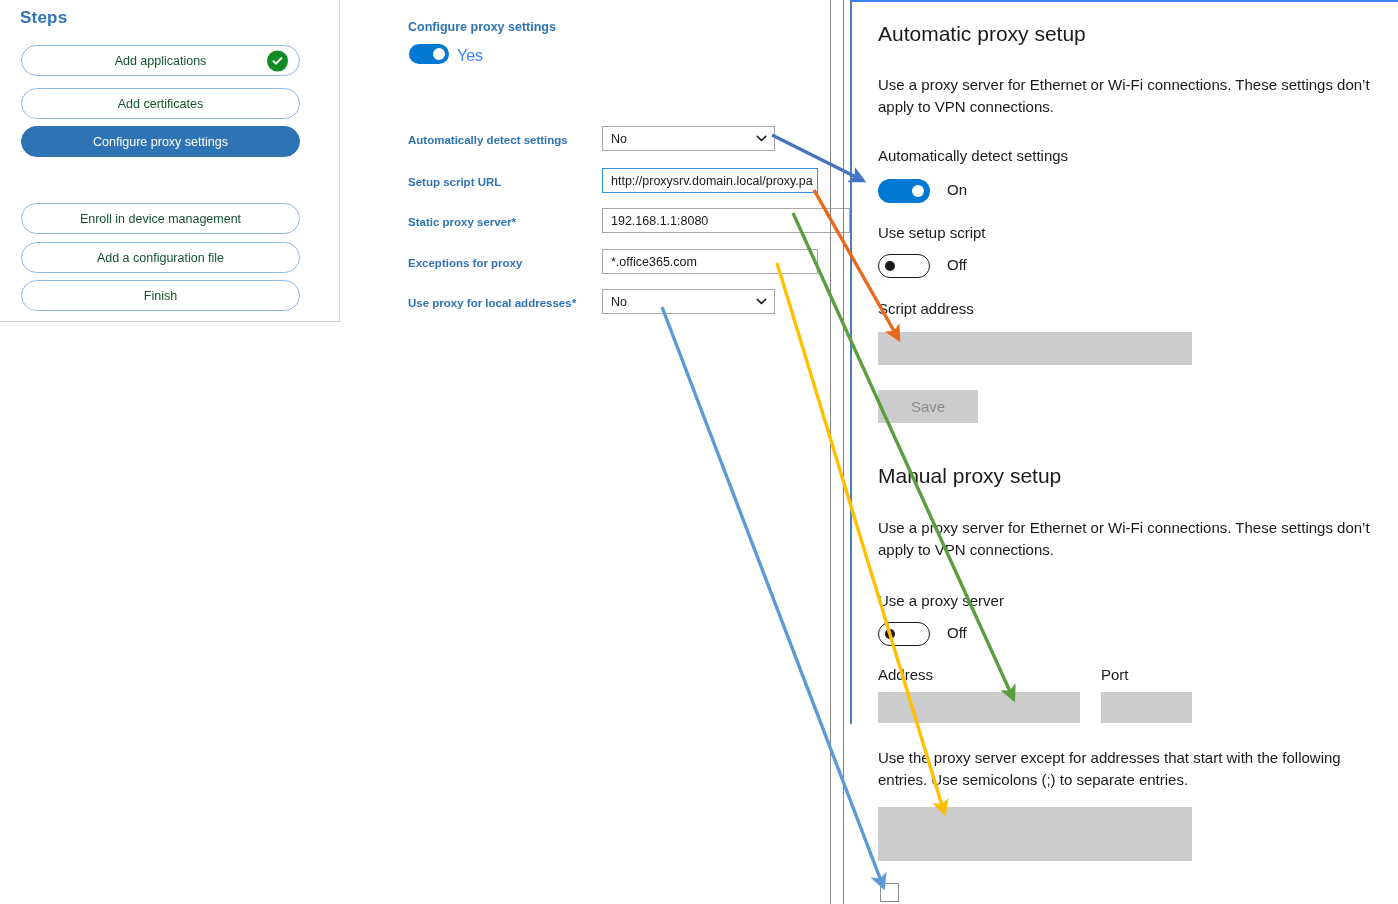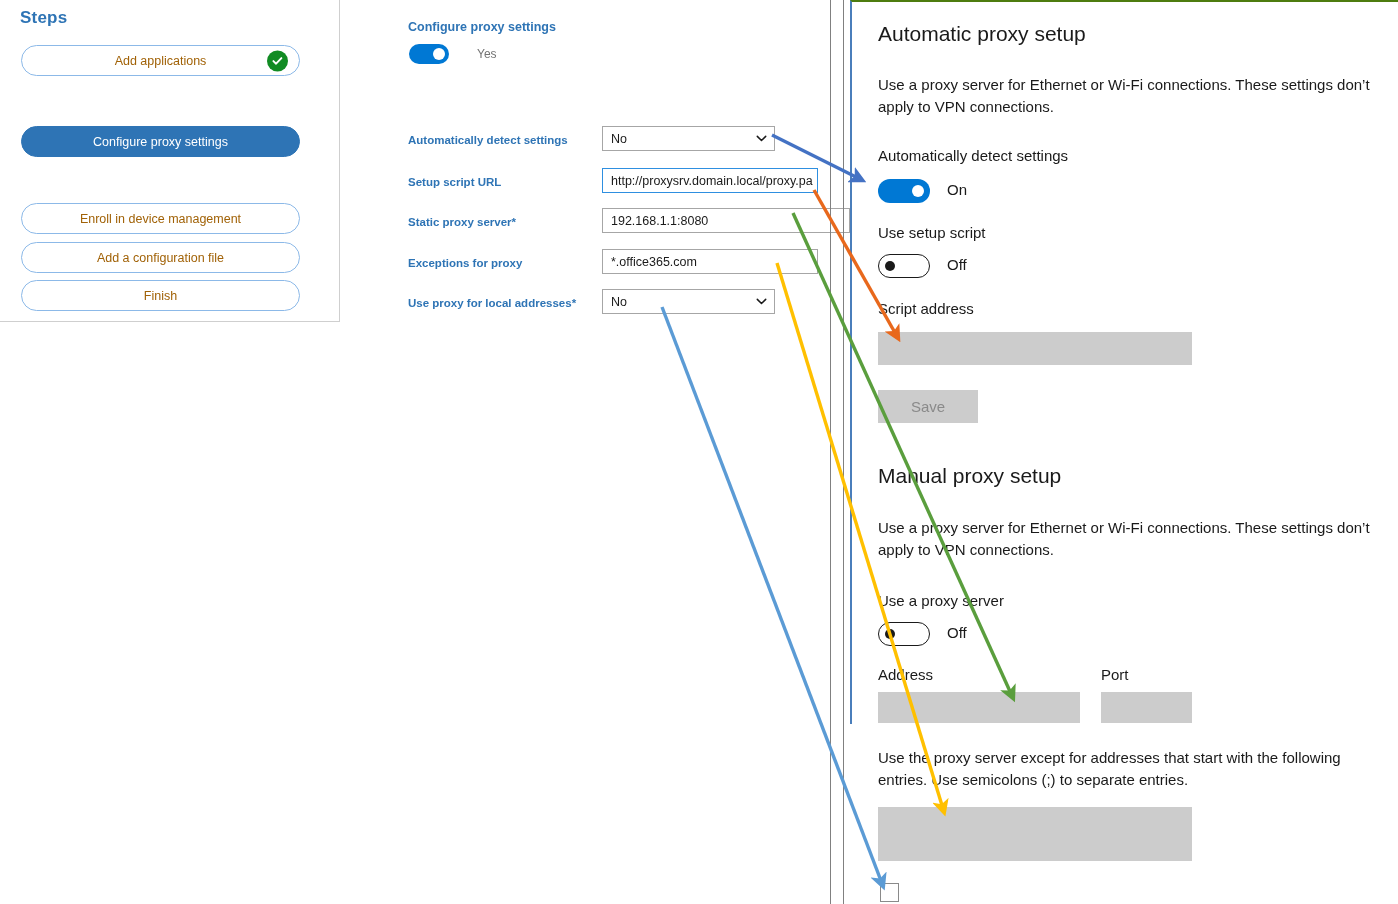--- a/index.html
+++ b/index.html
@@ -21,21 +21,21 @@
   #steps-title {
     position: absolute; left: 20px; top: 8px;
     font-size: 17px; font-weight: bold; color: #2e74b5;
     letter-spacing: .2px;
   }
   .step-btn {
     position: absolute; left: 21px; width: 279px; height: 31px;
     border: 1px solid #8cb9e8; border-radius: 16px;
     background: #ffffff;
     display: flex; align-items: center; justify-content: center;
-    font-size: 12.5px; color: #a16207;
+    font-size: 12.5px; color: #14532d;
   }
   .step-btn.active {
     background: #2e74b5; border-color: #2e74b5; color: #ffffff;
   }
   .step-check {
     position: absolute; right: 11px; top: 50%; transform: translateY(-50%);
     width: 21px; height: 21px; border-radius: 50%;
     background: #118b23;
     display: flex; align-items: center; justify-content: center;
   }
@@ -50,21 +50,21 @@
   
   .toggle {
     position: absolute; width: 40px; height: 20px; border-radius: 10px;
   }
   .toggle.on { background: #0078d4; }
   .toggle.on .knob {
     position: absolute; right: 4px; top: 4px;
     width: 12px; height: 12px; border-radius: 50%; background: #fff;
   }
   .toggle-text {
-    position: absolute; font-size: 12px; color: #737373; margin-left: 20px;
+    position: absolute; font-size: 16px; color: #3b82f6;
   }
 
   .f-label {
     position: absolute; font-size: 11.5px; font-weight: bold; color: #2e74b5;
     white-space: nowrap;
   }
   .f-label .req { color:#2e74b5; font-weight: bold; }
   .f-field {
     position: absolute; height: 25px;
     border: 1px solid #a6a6a6; background: #fff;
@@ -79,21 +79,21 @@
     position: absolute; right: 7px; top: 50%;
     transform: translateY(-55%);
     width: 11px; height: 11px;
   }
 
   
   #win-panel {
     position: absolute; left: 850px; top: 0; width: 548px; height: 724px;
     background: #ffffff;
     border-left: 2px solid #4a7ebb;
-    border-top: 2px solid #4d7c0f;
+    border-top: 2px solid #3b82f6;
   }
   .vline { position: absolute; top:0; width:1px; height:904px; background:#808080; }
   .win-h {
     position: absolute; left: 26px;
     font-size: 21px; color: #1a1a1a; font-weight: normal;
     white-space: nowrap;
   }
   .win-p {
     position: absolute; left: 26px; width: 500px;
     font-size: 15px; color: #1a1a1a; line-height: 1.45;
@@ -142,20 +142,23 @@
 
     <div class="step-btn" style="top:45px;">
       <span>Add applications</span>
       <span class="step-check">
         <svg width="13" height="13" viewBox="0 0 13 13">
             <path d="M2.4 6.6 L5.1 9.2 L10.4 3.6" stroke="#ffffff" stroke-width="1.9" fill="none" stroke-linecap="round" stroke-linejoin="round"></path>
           </svg>
       </span>
     </div>
 
+    <div class="step-btn" style="top:88px;">
+      <span>Add certificates</span>
+    </div>
 
     <div class="step-btn active" style="top:126px;">
       <span>Configure proxy settings</span>
     </div>
 
 
     <div class="step-btn" style="top:203px;">
       <span>Enroll in device management</span>
     </div>
 

